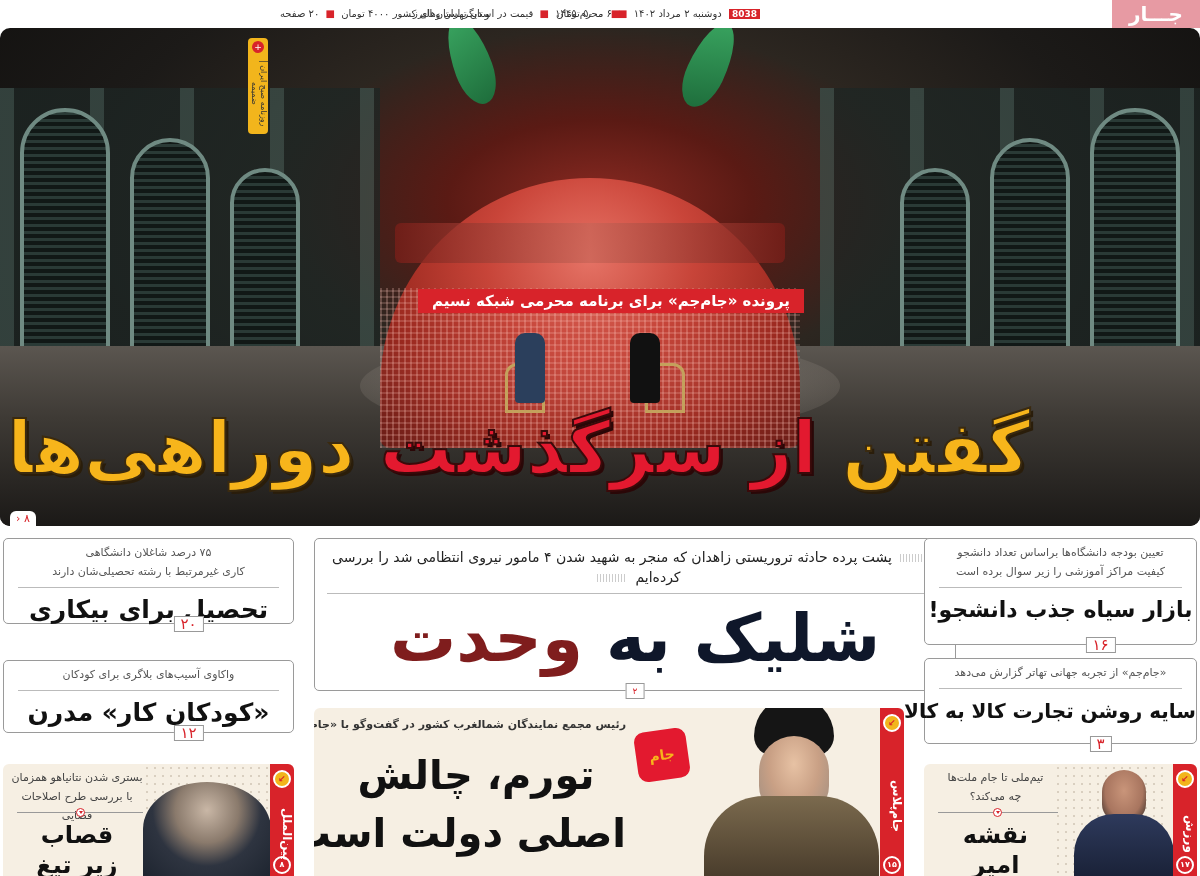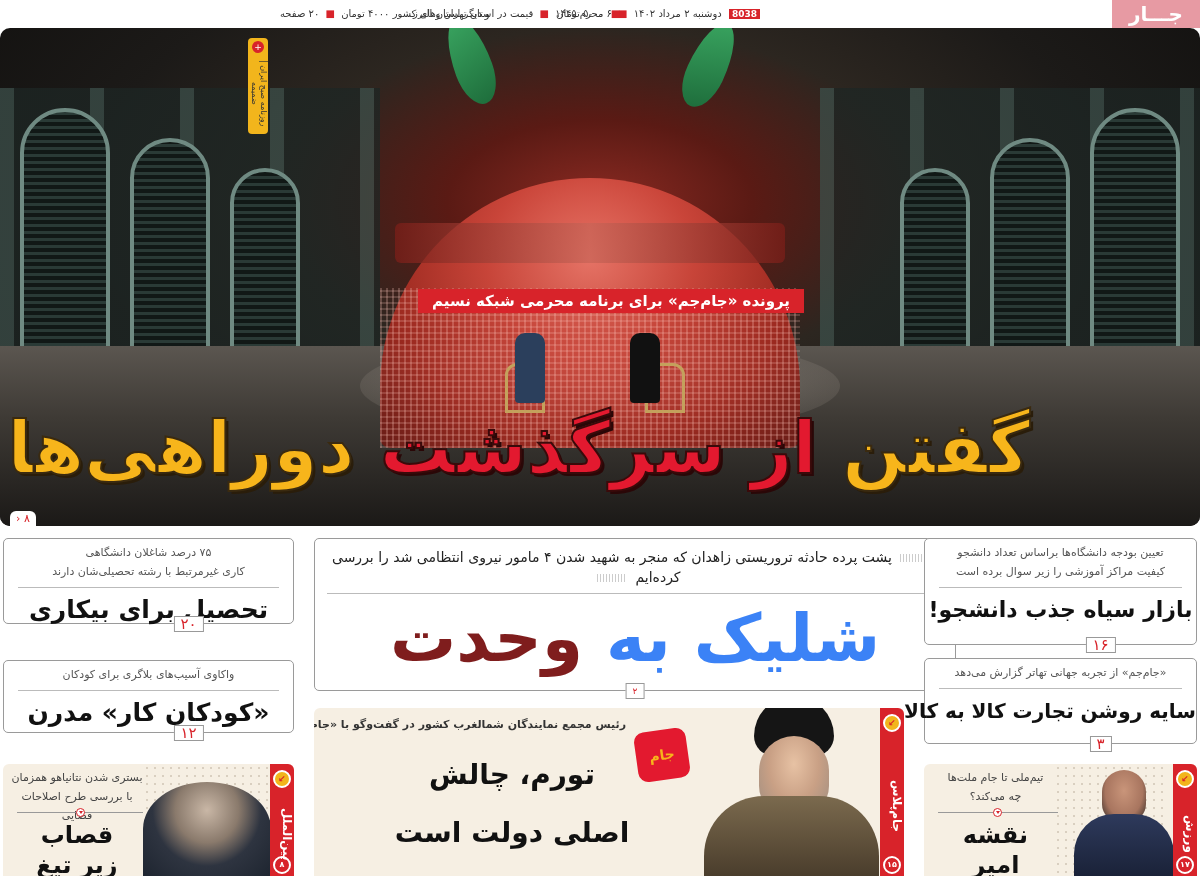--- a/index.html
+++ b/index.html
@@ -51,21 +51,21 @@
   .box .rule { height: 1px; background: #bbb; margin: 6px 14px 0; }
   .box .title { font-size: 25px; font-weight: bold; text-align: center; color: #111; line-height: 40px; margin-top: 2px; white-space: nowrap; }
   .box .pnum { position: absolute; bottom: -9px; left: 50%; transform: translateX(-50%); background: #fff; border: 1px solid #999; color: #d8232a; font-size: 15px; padding: 0 6px; line-height: 14px; margin-left: 40px; }
 
   
   .center-box { position: absolute; top: 538px; left: 314px; width: 642px; height: 153px; border: 1px solid #9a9a9a; border-radius: 5px; background: #fff; }
   .center-box .kicker { text-align: center; font-size: 14px; color: #222; margin-top: 8px; line-height: 20px; }
   .center-box .kicker::before, .center-box .kicker::after { content: ""; display: inline-block; width: 30px; height: 8px; background: repeating-linear-gradient(90deg, #ccc 0 1px, transparent 1px 3px); margin: 0 8px; vertical-align: middle; }
   .center-box .rule { height: 1px; background: #bbb; margin: 6px 12px 0; }
   .center-box .big { text-align: center; font-size: 66px; font-weight: bold; line-height: 90px; white-space: nowrap; }
-  .center-box .big .b { color: #3b82f6; }
+  .center-box .big .b { color: #0f172a; }
   .center-box .big .r { color: #7f1d1d; }
   .center-box .pnum { position: absolute; bottom: -9px; left: 50%; transform: translateX(-50%); background: #fff; border: 1px solid #999; color: #d8232a; font-size: 9px; padding: 0 6px; line-height: 14px; }
 
   
   .feature { position: absolute; background: #f6efe3; border-radius: 6px 6px 0 0; overflow: hidden; }
   .feature .dots { position: absolute; background-image: radial-gradient(#d9cfc0 1px, transparent 1.3px); background-size: 8px 8px; }
   .feature .strip { position: absolute; top: 0; right: 0; width: 24px; height: 100%; background: #d8232a; color: #fff;
           writing-mode: vertical-rl; font-size: 12px; font-weight: bold; text-align: center; padding-top: 28px; }
   .feature .strip .circ { position: absolute; top: 6px; right: 3px; width: 18px; height: 18px; border-radius: 50%; border: 2px solid #fff; background: #f2b51c; writing-mode: horizontal-tb; font-size: 9px; line-height: 14px; text-align: center; color: #d8232a; }
   .feature .strip .num { position: absolute; bottom: 2px; right: 3px; width: 18px; height: 18px; border-radius: 50%; border: 2px solid #fff; writing-mode: horizontal-tb; font-size: 8px; line-height: 14px; text-align: center; }
@@ -216,21 +216,21 @@
   </div>
   <div style="position:absolute;top:22px;left:322px;width:52px;height:50px;background:#e3192f;border-radius:10px;transform:rotate(-8deg);color:#f7b51b;font-weight:bold;font-size:14px;line-height:50px;text-align:center;">
     <span>جام</span>
   </div>
   <div class="strip">
     <span class="circ">↙</span>
     <span>جام‌پلاس</span>
     <span class="num">۱۵</span>
   </div>
   <div style="position:absolute;top:10px;left:12px;width:300px;font-size:11px;color:#333;font-weight:bold;text-align:right;white-space:nowrap;">رئیس مجمع نمایندگان شمالغرب کشور در گفت‌وگو با «جام پلاس»:</div>
-  <div class="title" style="top:38px;left:12px;width:300px;font-size:28px;line-height:58px;margin-left:36px;">
+  <div class="title" style="top:38px;left:12px;width:300px;font-size:40px;line-height:58px;">
     <div>تورم، چالش</div>
     <div>اصلی دولت است</div>
   </div>
 </div>
 
 <div class="feature" style="top:764px;left:924px;width:273px;height:112px;">
   <div class="dots" style="top:0;left:130px;width:110px;height:112px;"></div>
   <div class="photo" style="top:6px;left:150px;width:100px;height:106px;">
     <div style="position:absolute;top:0;left:28px;width:44px;height:52px;background:radial-gradient(ellipse at 50% 40%, #c9957a 0%, #a8755f 60%, #2a2522 100%);border-radius:22px 22px 18px 18px;"></div>
     <div style="position:absolute;top:44px;left:0;width:100px;height:62px;background:linear-gradient(180deg,#2e3a5c,#1a2238);border-radius:40px 40px 0 0;"></div>

